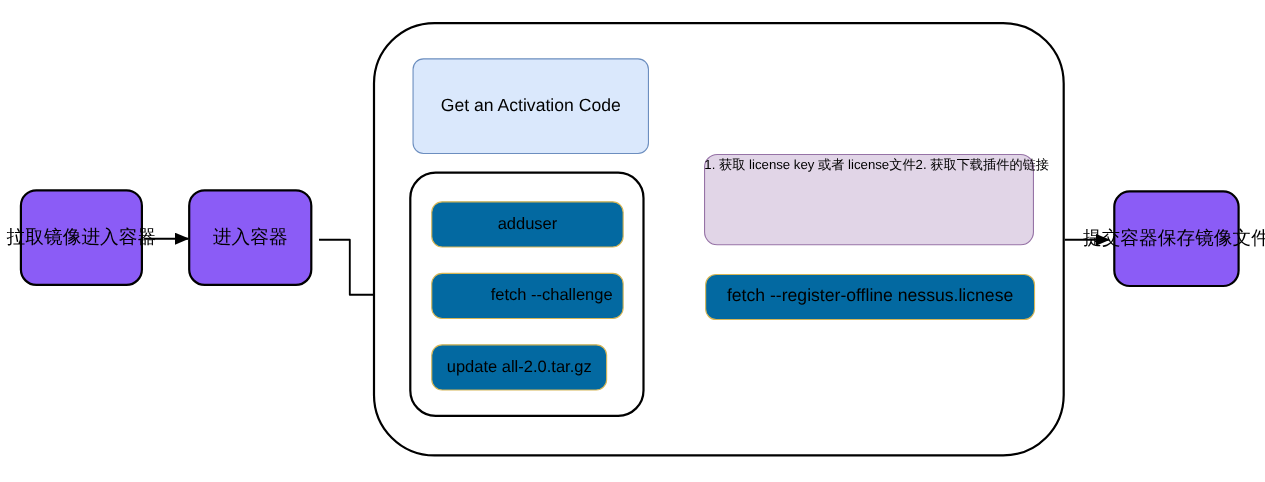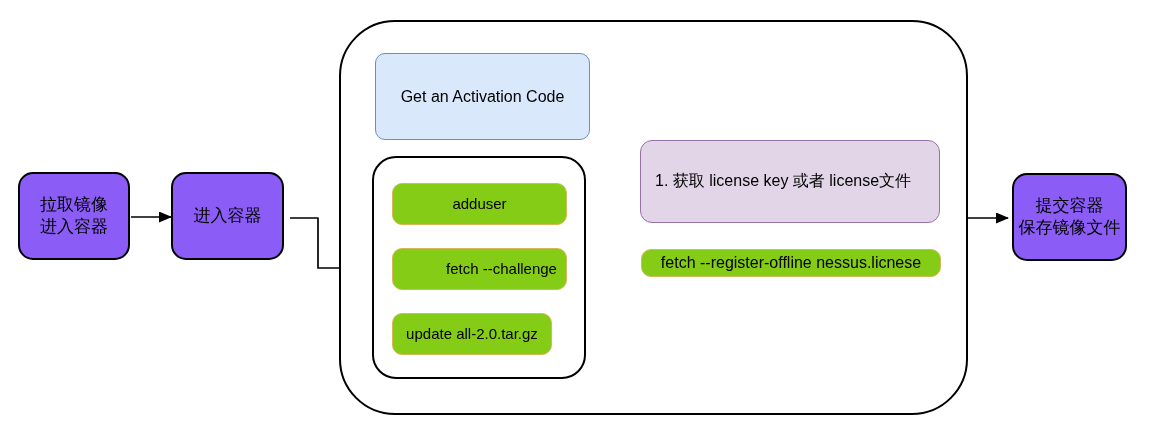--- a/index.html
+++ b/index.html
@@ -21,21 +21,21 @@
     left: 0;
     top: 0;
     width: 1150px;
     height: 438px;
     pointer-events: none;
   }
   .node {
     position: absolute;
     box-sizing: border-box;
     display: flex;
-    flex-direction: column;
+    flex-direction: row;
     align-items: center;
     justify-content: center;
     text-align: center;
     white-space: nowrap;
     line-height: 1.32;
   }
   .plain {
     background: #8b5cf6;
     border: 2px solid #000000;
     border-radius: 15px;
@@ -55,33 +55,33 @@
     border: 2px solid #000000;
     border-radius: 24px;
   }
   .blue {
     background: #dae8fc;
     border: 1.5px solid #6c8ebf;
     border-radius: 10px;
     font-size: 16px;
   }
   .yellow {
-    background: #84cc16;
+    background: #0369a1;
     border: 1.5px solid #d6b656;
     border-radius: 10px;
     font-size: 15px;
   }
   .yellow-wide {
     font-size: 16px;
   }
   .purple {
     background: #e1d5e7;
     border: 1.5px solid #9673a6;
     border-radius: 12px;
-    font-size: 16px;
+    font-size: 12px;
     align-items: flex-start;
     text-align: center;
     padding-left: 14px;
     line-height: 1.55;
   }
   .watermark {
     position: absolute;
     right: 8px;
     bottom: 6px;
     font-size: 15px;
@@ -136,23 +136,24 @@
   <div class="node yellow" style="left:392px; top:248px; width:175px; height:42px;padding-left:44px;">
     <span>fetch --challenge</span>
   </div>
 
   <div class="node yellow" style="left:392px; top:313px; width:160px; height:42px;">
     <span>update all-2.0.tar.gz</span>
   </div>
 
   <div class="node purple" style="left:640px; top:140px; width:300px; height:83px;">
     <span>1. 获取 license key 或者 license文件</span>
+    <span>2. 获取下载插件的链接</span>
   </div>
 
-  <div class="node yellow yellow-wide" style="left:641px; top:249px; width:300px; height:28px;">
+  <div class="node yellow yellow-wide" style="left:641px; top:249px; width:300px; height:42px;">
     <span>fetch --register-offline nessus.licnese</span>
   </div>
 
   <div class="node plain" style="left:1012px; top:173px; width:115px; height:88px;">
     <span>提交容器</span>
     <span>保存镜像文件</span>
   </div>
 
 
 </div>

